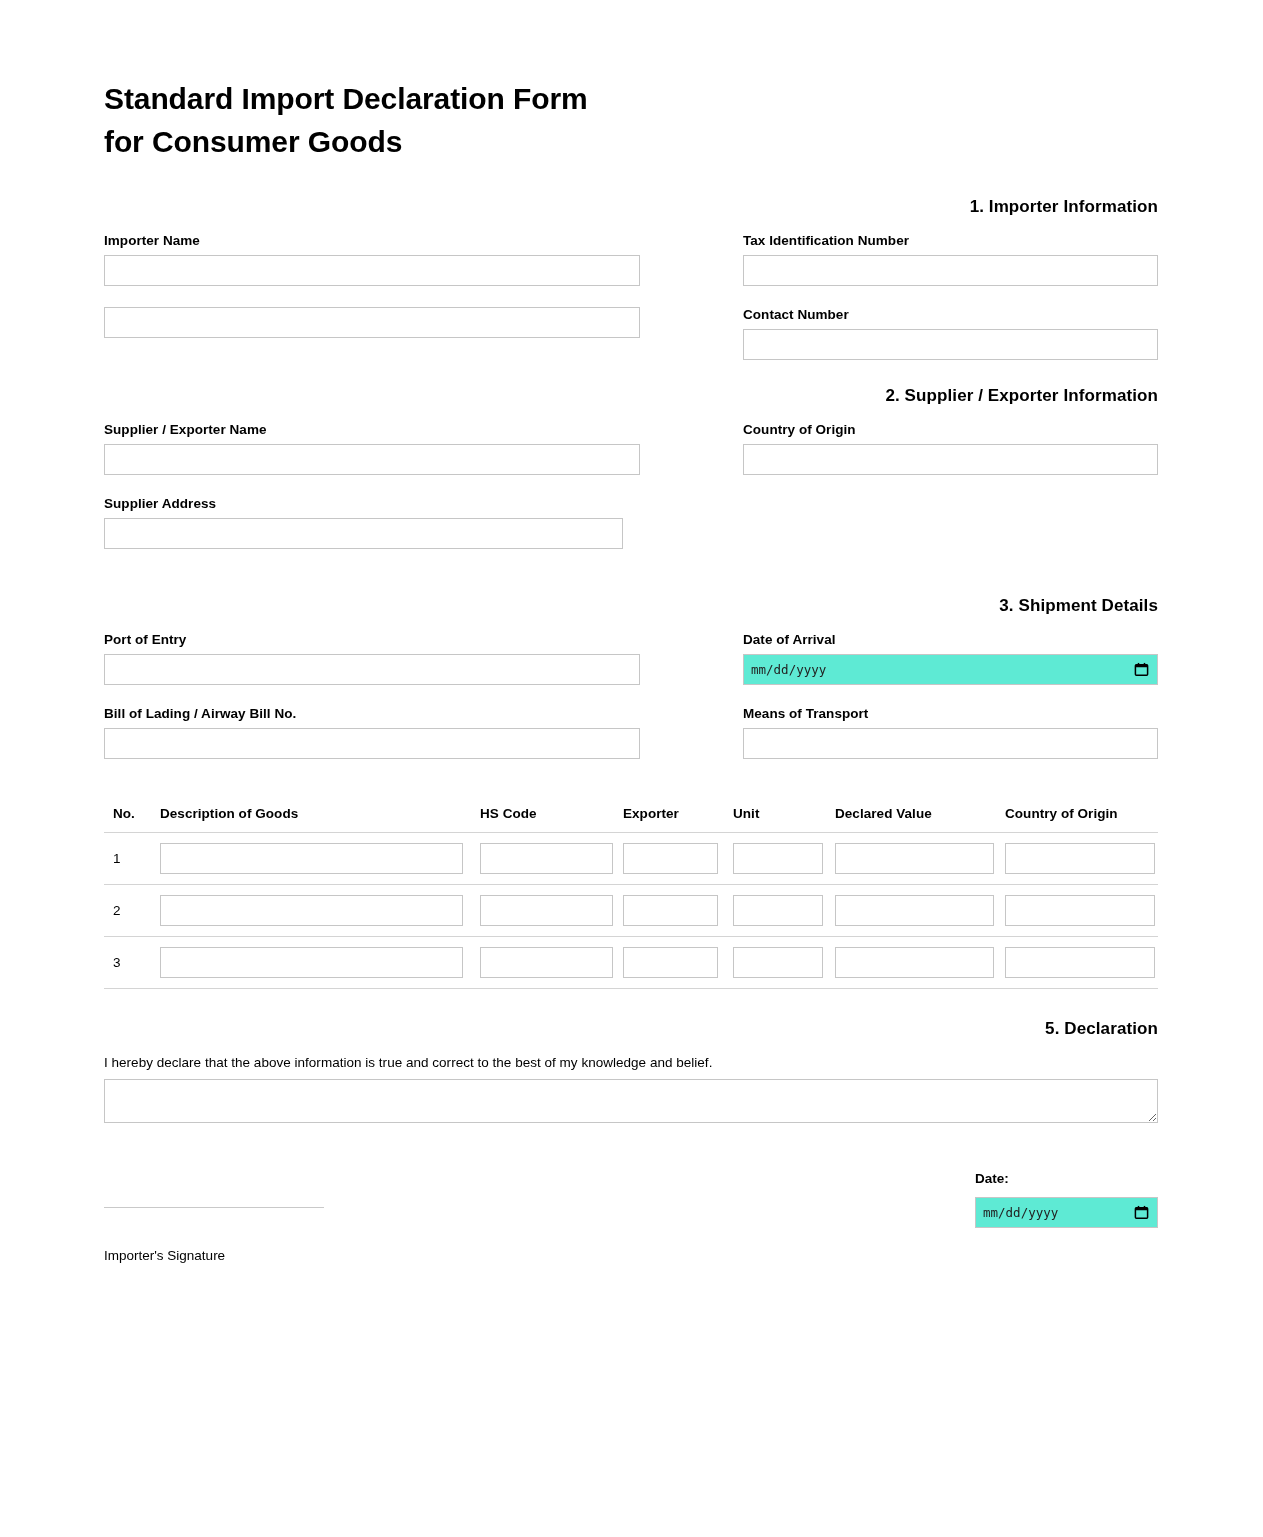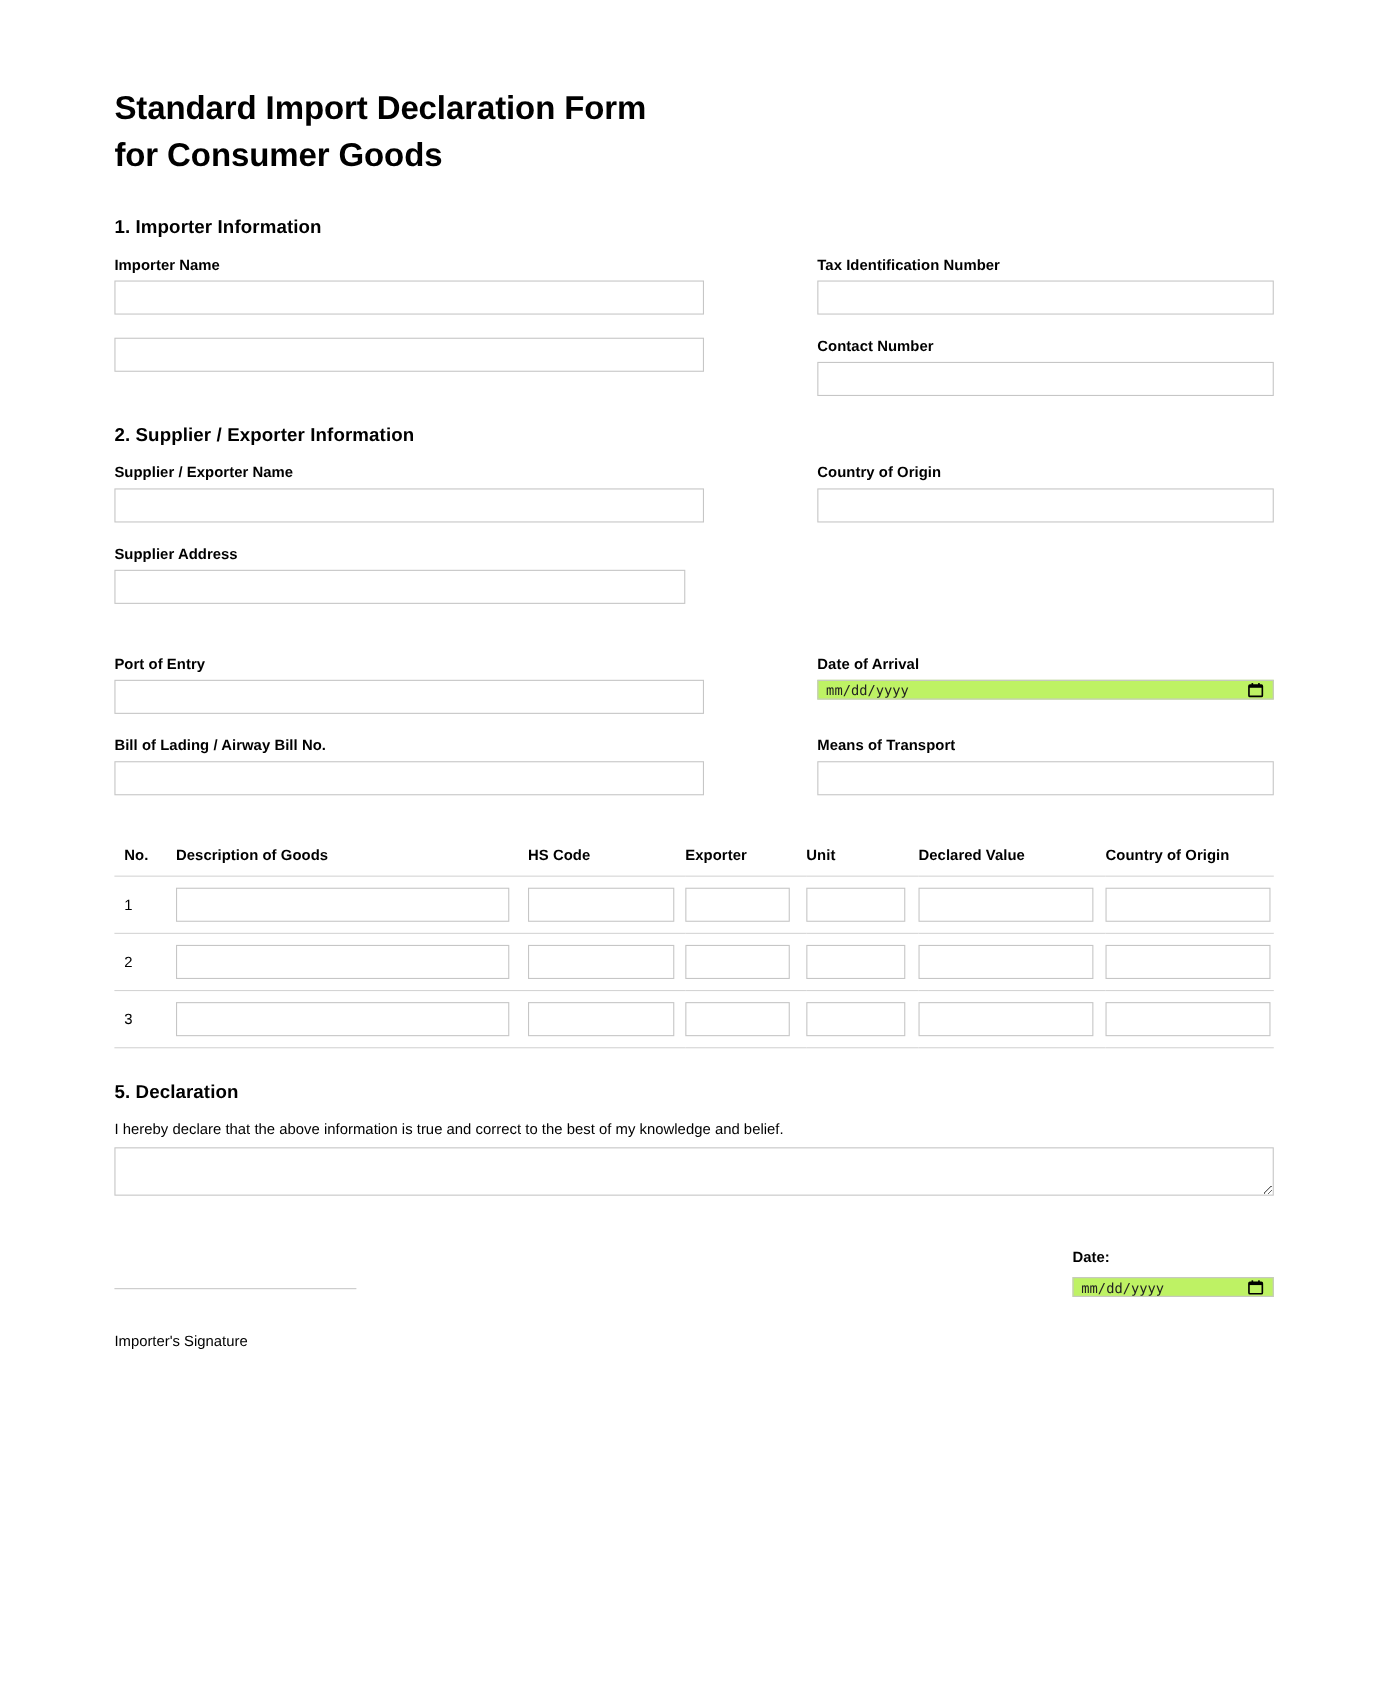--- a/index.html
+++ b/index.html
@@ -33,20 +33,21 @@
     max-width: 620px;
   }
 
   
   .section-heading {
     font-size: 17px;
     font-weight: bold;
     color: #000;
     margin: 4px 0 16px 0;
     letter-spacing: 0.1px;
+    text-align: right;
   }
   .section {
     margin-bottom: 26px;
   }
   .section.sec-goods { margin-bottom: 30px; }
 
   
   .grid2 {
     display: grid;
     grid-template-columns: 536px 1fr;
@@ -77,23 +78,23 @@
     padding: 3px 6px;
     border-radius: 0;
     outline: none;
   }
   .txt-input.narrow { width: 519px; }
 
   
   .date-input {
     display: block;
     width: 100%;
-    height: 18px;
+    height: 31px;
     border: 1px solid #c6c6c6;
-    background: #bef264;
+    background: #5eead4;
     position: relative;
     display: flex;
     align-items: center;
     padding: 0 8px 0 7px;
   }
   .date-input .date-placeholder {
     font-family: "DejaVu Sans Mono", "Liberation Mono", monospace;
     font-size: 12.5px;
     color: #222;
     letter-spacing: 0px;
@@ -259,20 +260,21 @@
       </div>
       <div class="field">
         <label class="field-label">Supplier Address</label>
         <input class="txt-input narrow" type="text" value="" style="">
       </div>
       <div></div>
     </div>
   </div>
 
   <div class="section">
+    <div class="section-heading">3. Shipment Details</div>
     <div class="grid2">
       <div class="field">
         <label class="field-label">Port of Entry</label>
         <input class="txt-input" type="text" value="" style="">
       </div>
       <div class="field">
         <label class="field-label">Date of Arrival</label>
         <div class="date-input">
           <span class="date-placeholder">mm/dd/yyyy</span>
           <span class="cal-icon">

